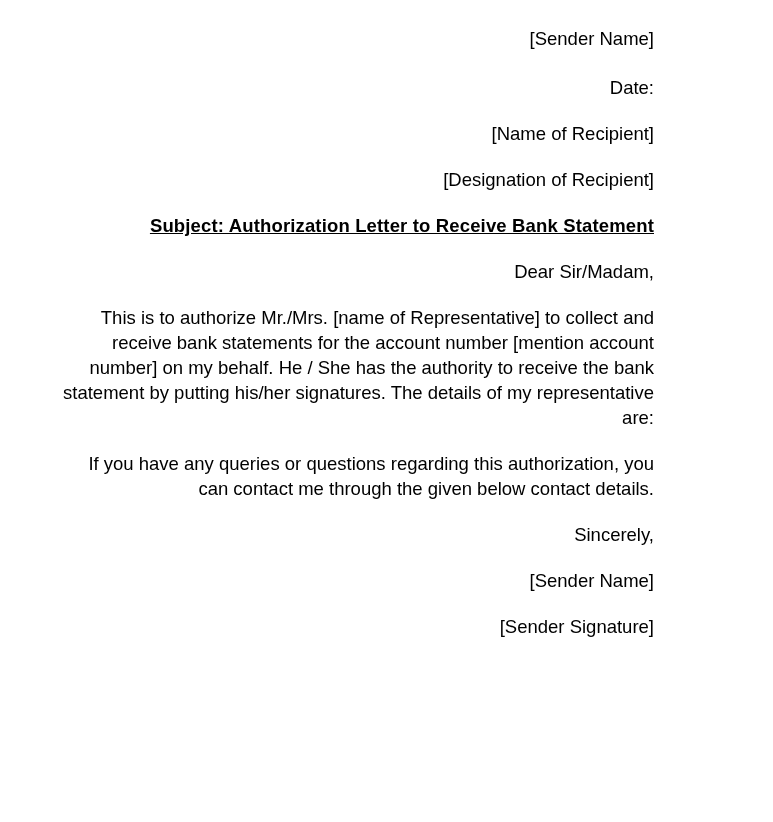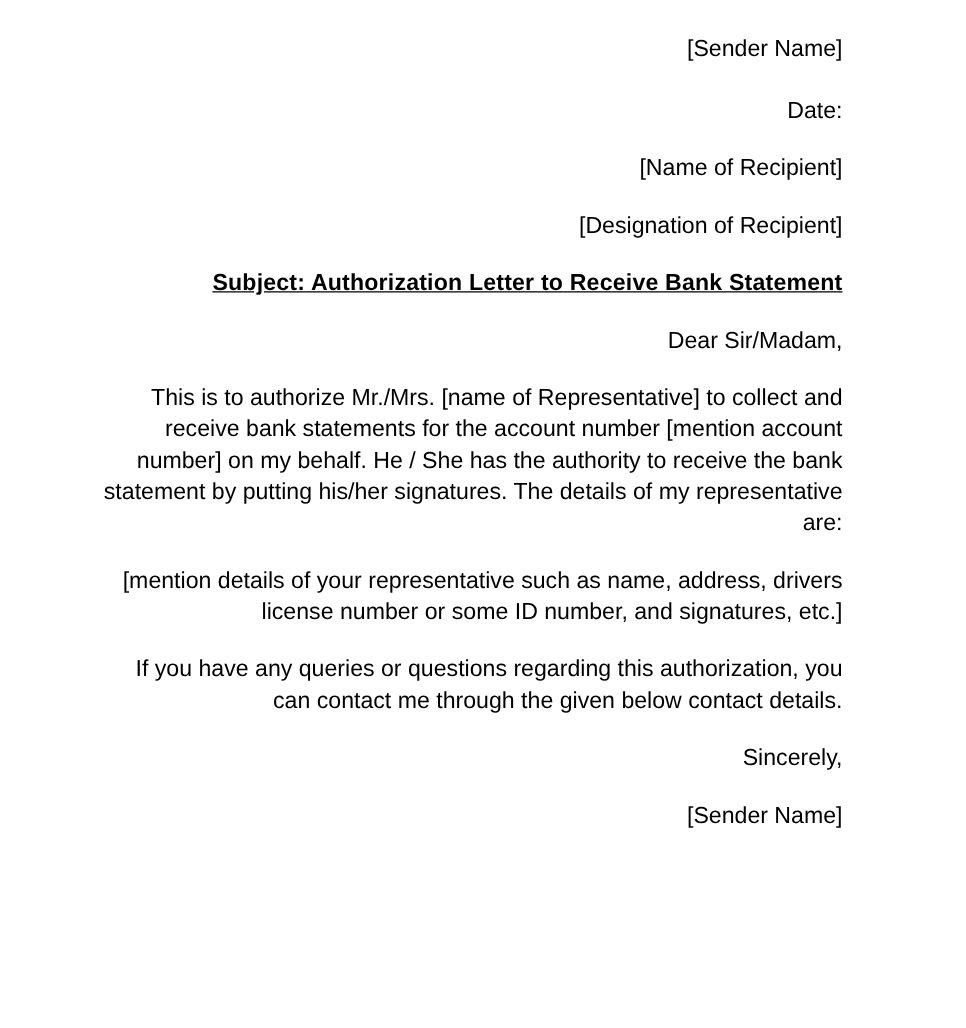--- a/index.html
+++ b/index.html
@@ -13,21 +13,20 @@
     font-family: "Liberation Sans", sans-serif;
     color: #000000;
     overflow: hidden;
   }
   .letter {
     width: 741px;
     height: 822px;
     box-sizing: border-box;
     padding: 26px 87px 0 61px;
     background: #ffffff;
-    margin-left: 20px;
   }
   .header-block {
     text-align: right;
   }
   .header-line {
     font-size: 18.5px;
     line-height: 25px;
     margin: 0 0 22px 0;
     white-space: nowrap;
   }
@@ -72,24 +71,24 @@
     <p class="para">[Name of Recipient]</p>
 
     <p class="para">[Designation of Recipient]</p>
 
     <p class="para subject">Subject: Authorization Letter to Receive Bank Statement</p>
 
     <p class="para">Dear Sir/Madam,</p>
 
     <p class="para tight">This is to authorize Mr./Mrs. [name of Representative] to collect and receive bank statements for the account number [mention account number] on my behalf. He / She has the authority to receive the bank statement by putting his/her signatures. The details of my representative are:</p>
 
-    <p class="para tight">[mention details of your representative such as name, address, drivers license number or some ID number, and signatures, etc.]</p>
 
     <p class="para tight">If you have any queries or questions regarding this authorization, you can contact me through the given below contact details.</p>
 
     <p class="para">Sincerely,</p>
 
     <p class="para">[Sender Name]</p>
 
+    <p class="para">[Sender Signature]</p>
 
   </div>
 
 </div>
 
 </body></html>

